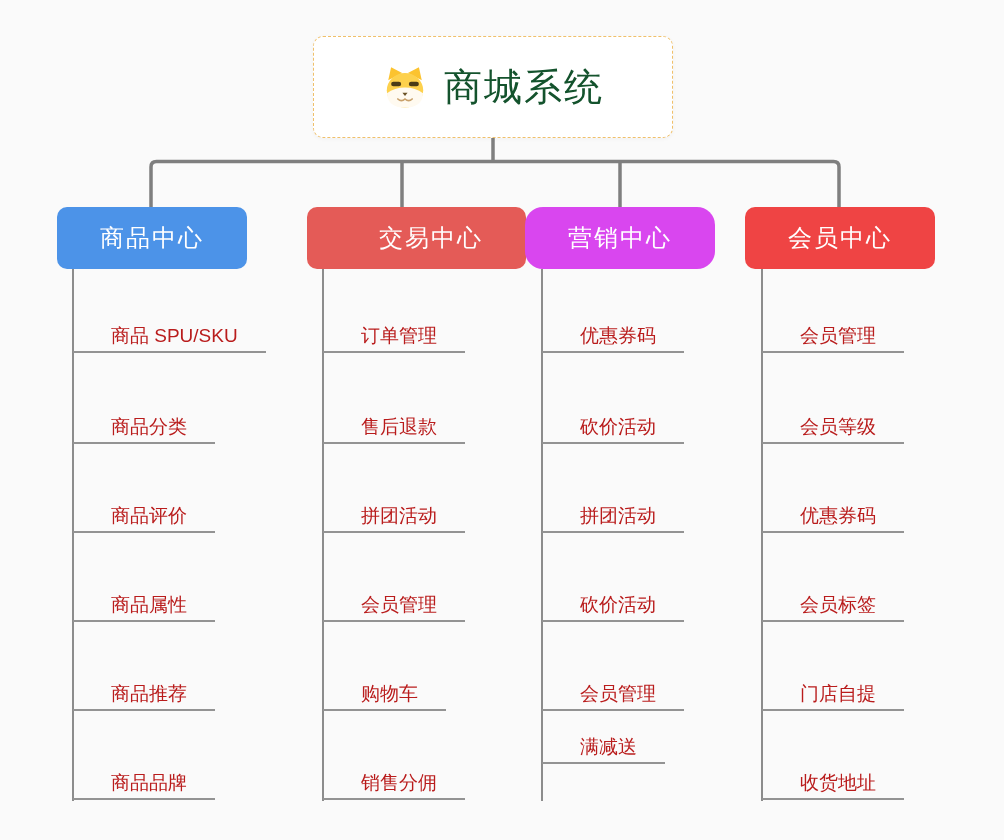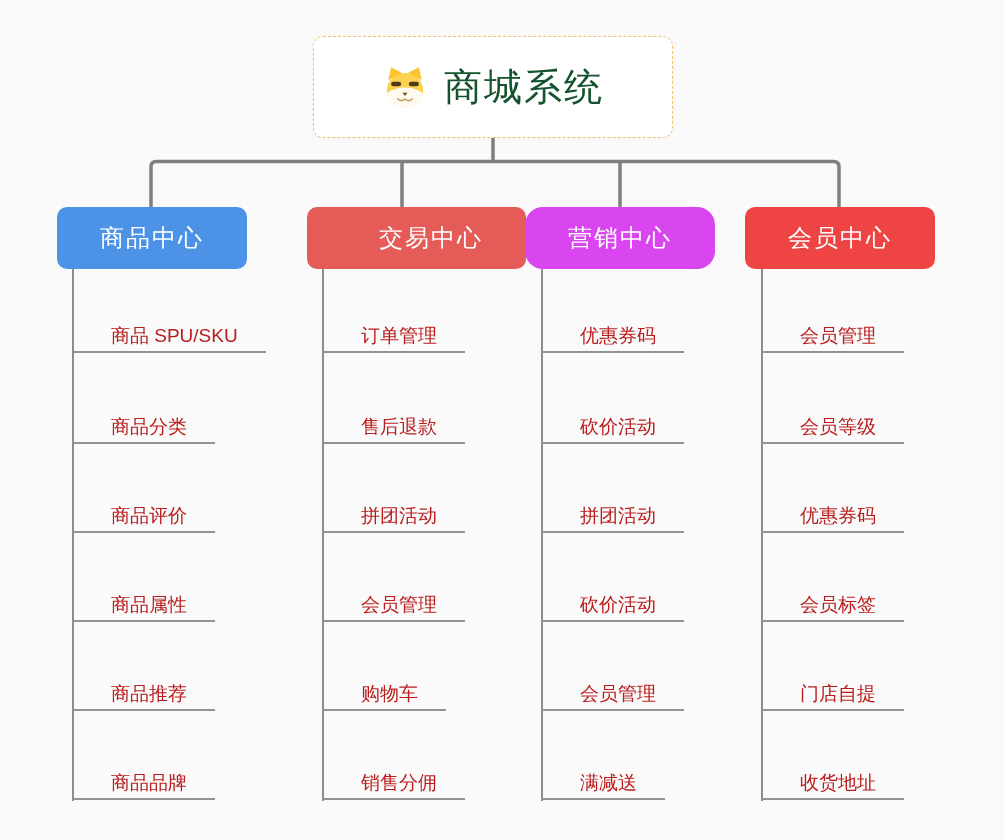--- a/index.html
+++ b/index.html
@@ -99,21 +99,21 @@
   <div>
     <div class="branch-box" style="left: 525px; background-color: #d946ef; border-radius: 18px;">
       <span>营销中心</span>
     </div>
     <div class="spine" style="left:541px"></div>
     <div class="leaf" style="left:542px;top:320px">优惠券码</div>
     <div class="leaf" style="left:542px;top:411px">砍价活动</div>
     <div class="leaf" style="left:542px;top:500px">拼团活动</div>
     <div class="leaf" style="left:542px;top:589px">砍价活动</div>
     <div class="leaf" style="left:542px;top:678px">会员管理</div>
-    <div class="leaf" style="left:542px;top:767px">满减送</div>
+    <div class="leaf" style="left:542px;top:731px">满减送</div>
   </div>
 
   <div>
     <div class="branch-box" style="left: 745px; background-color: #ef4444;">
       <span>会员中心</span>
     </div>
     <div class="spine" style="left:761px"></div>
     <div class="leaf" style="left:762px;top:320px">会员管理</div>
     <div class="leaf" style="left:762px;top:411px">会员等级</div>
     <div class="leaf" style="left:762px;top:500px">优惠券码</div>

